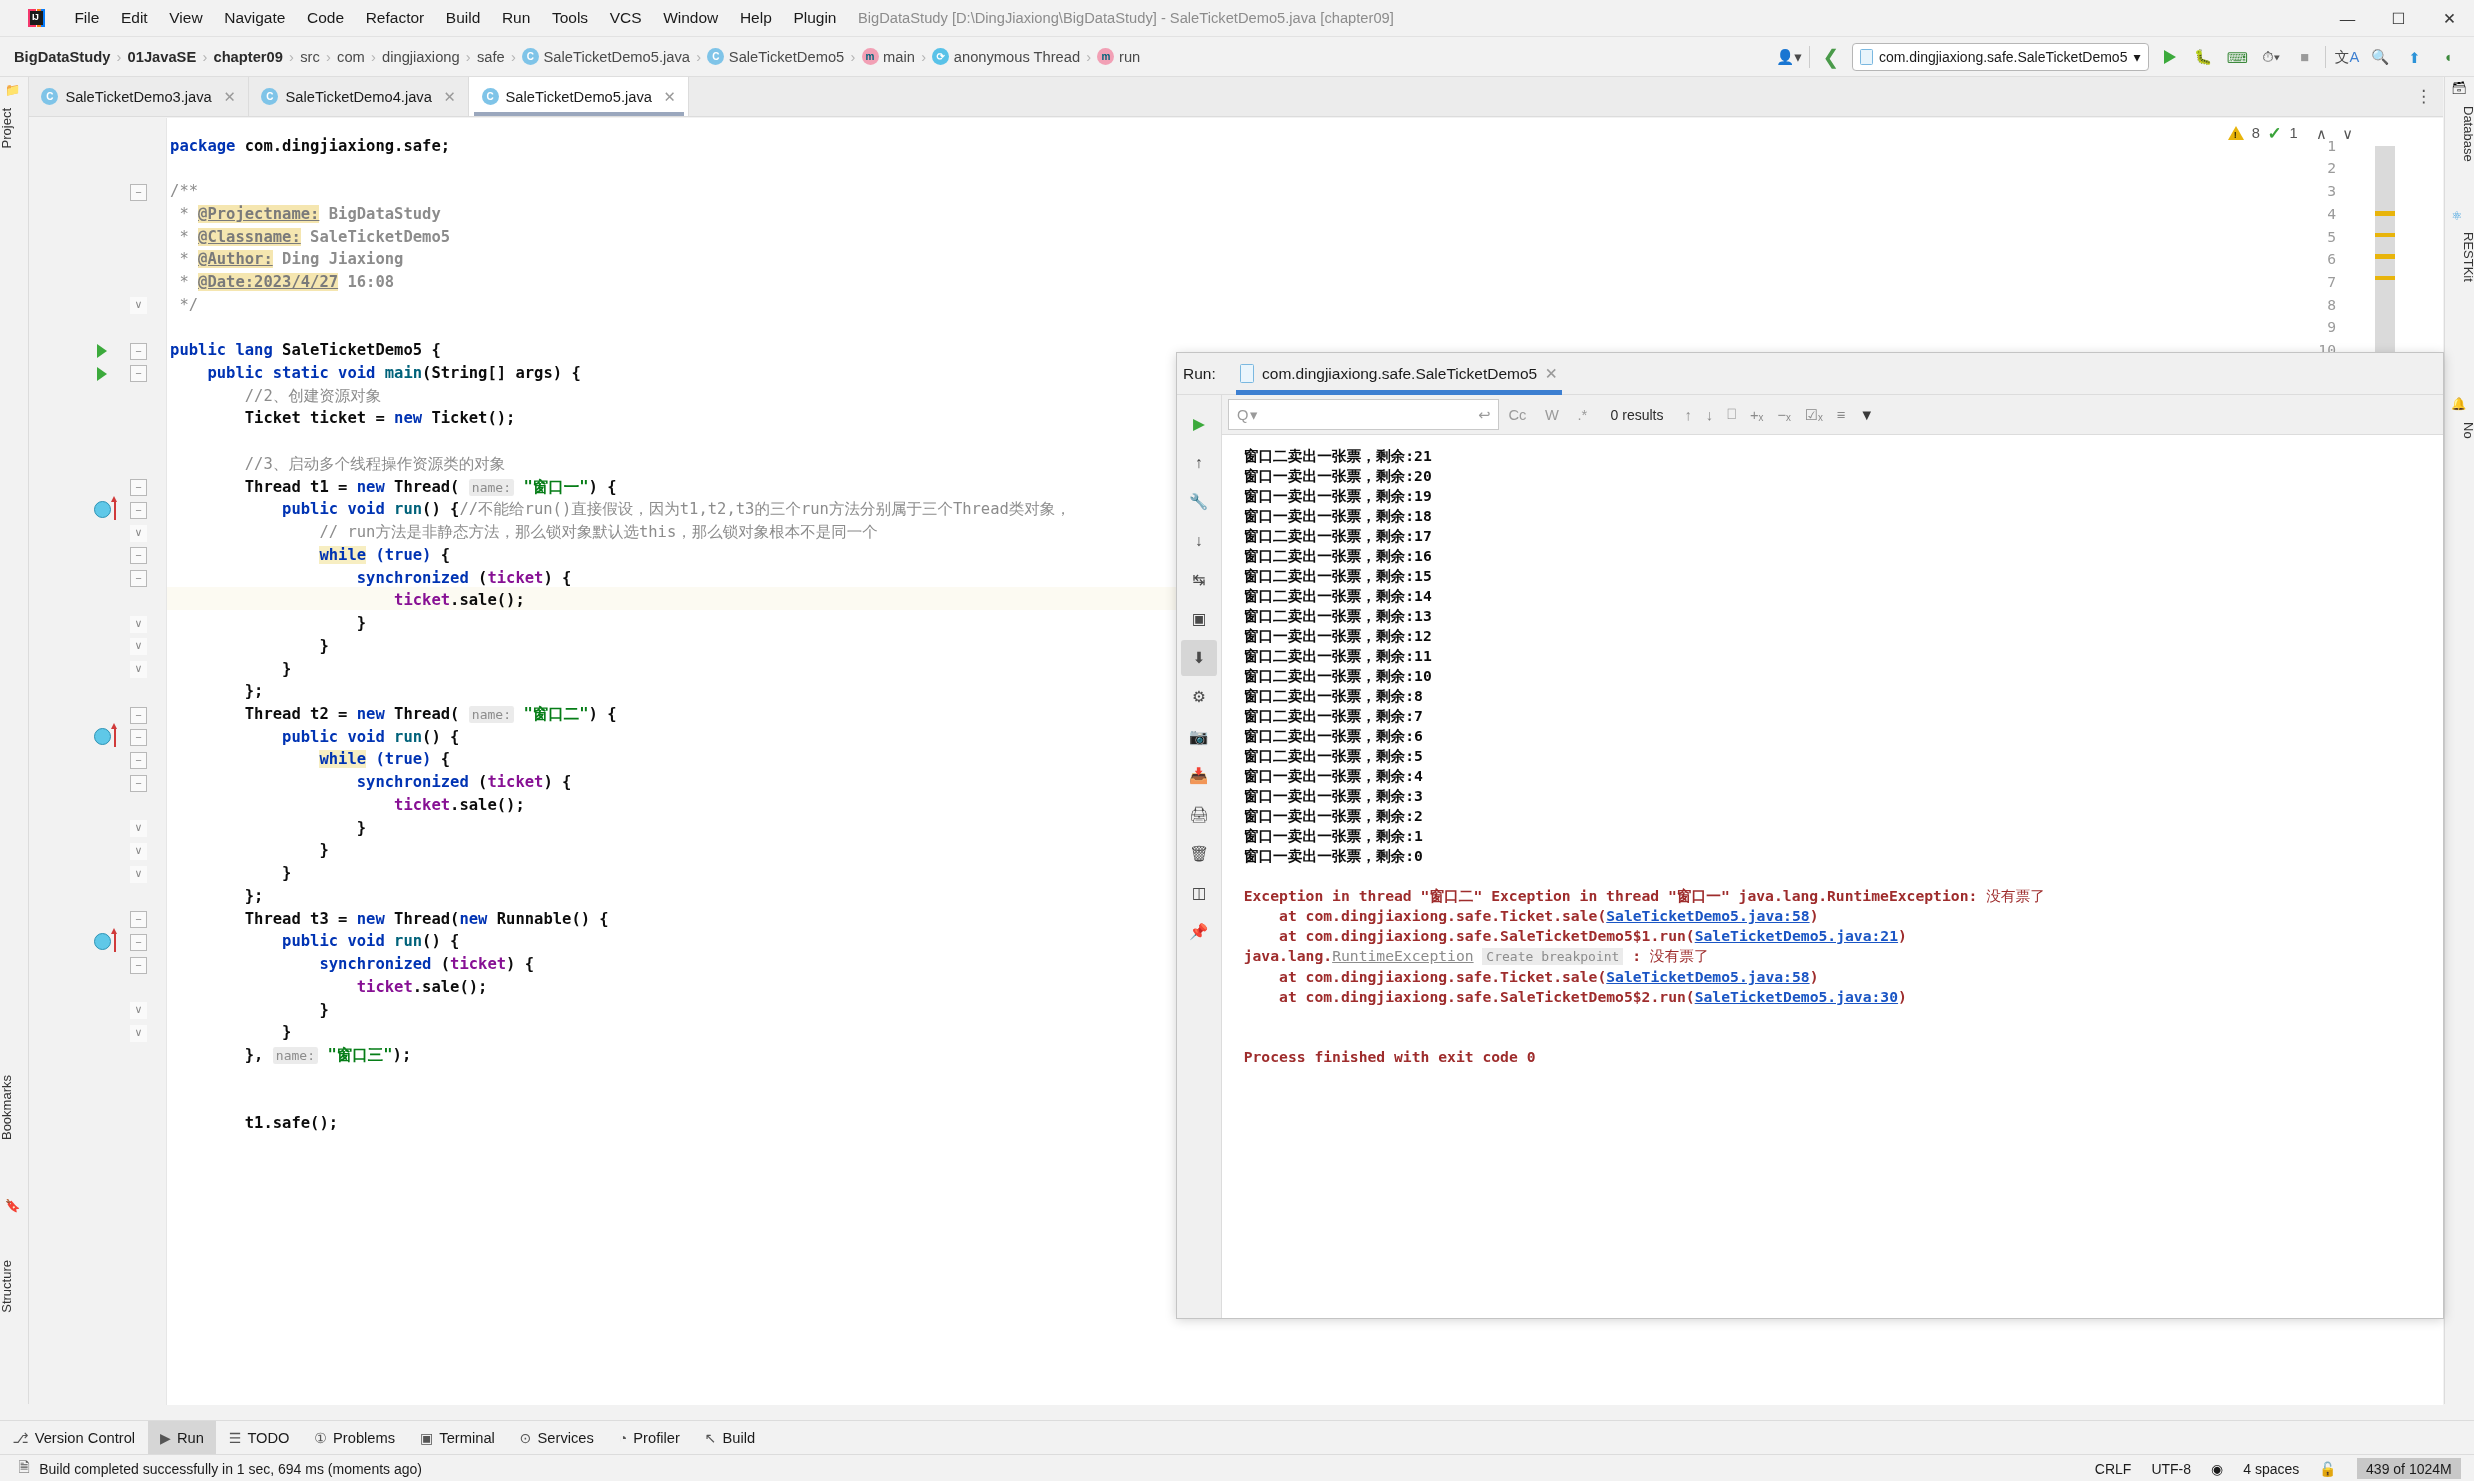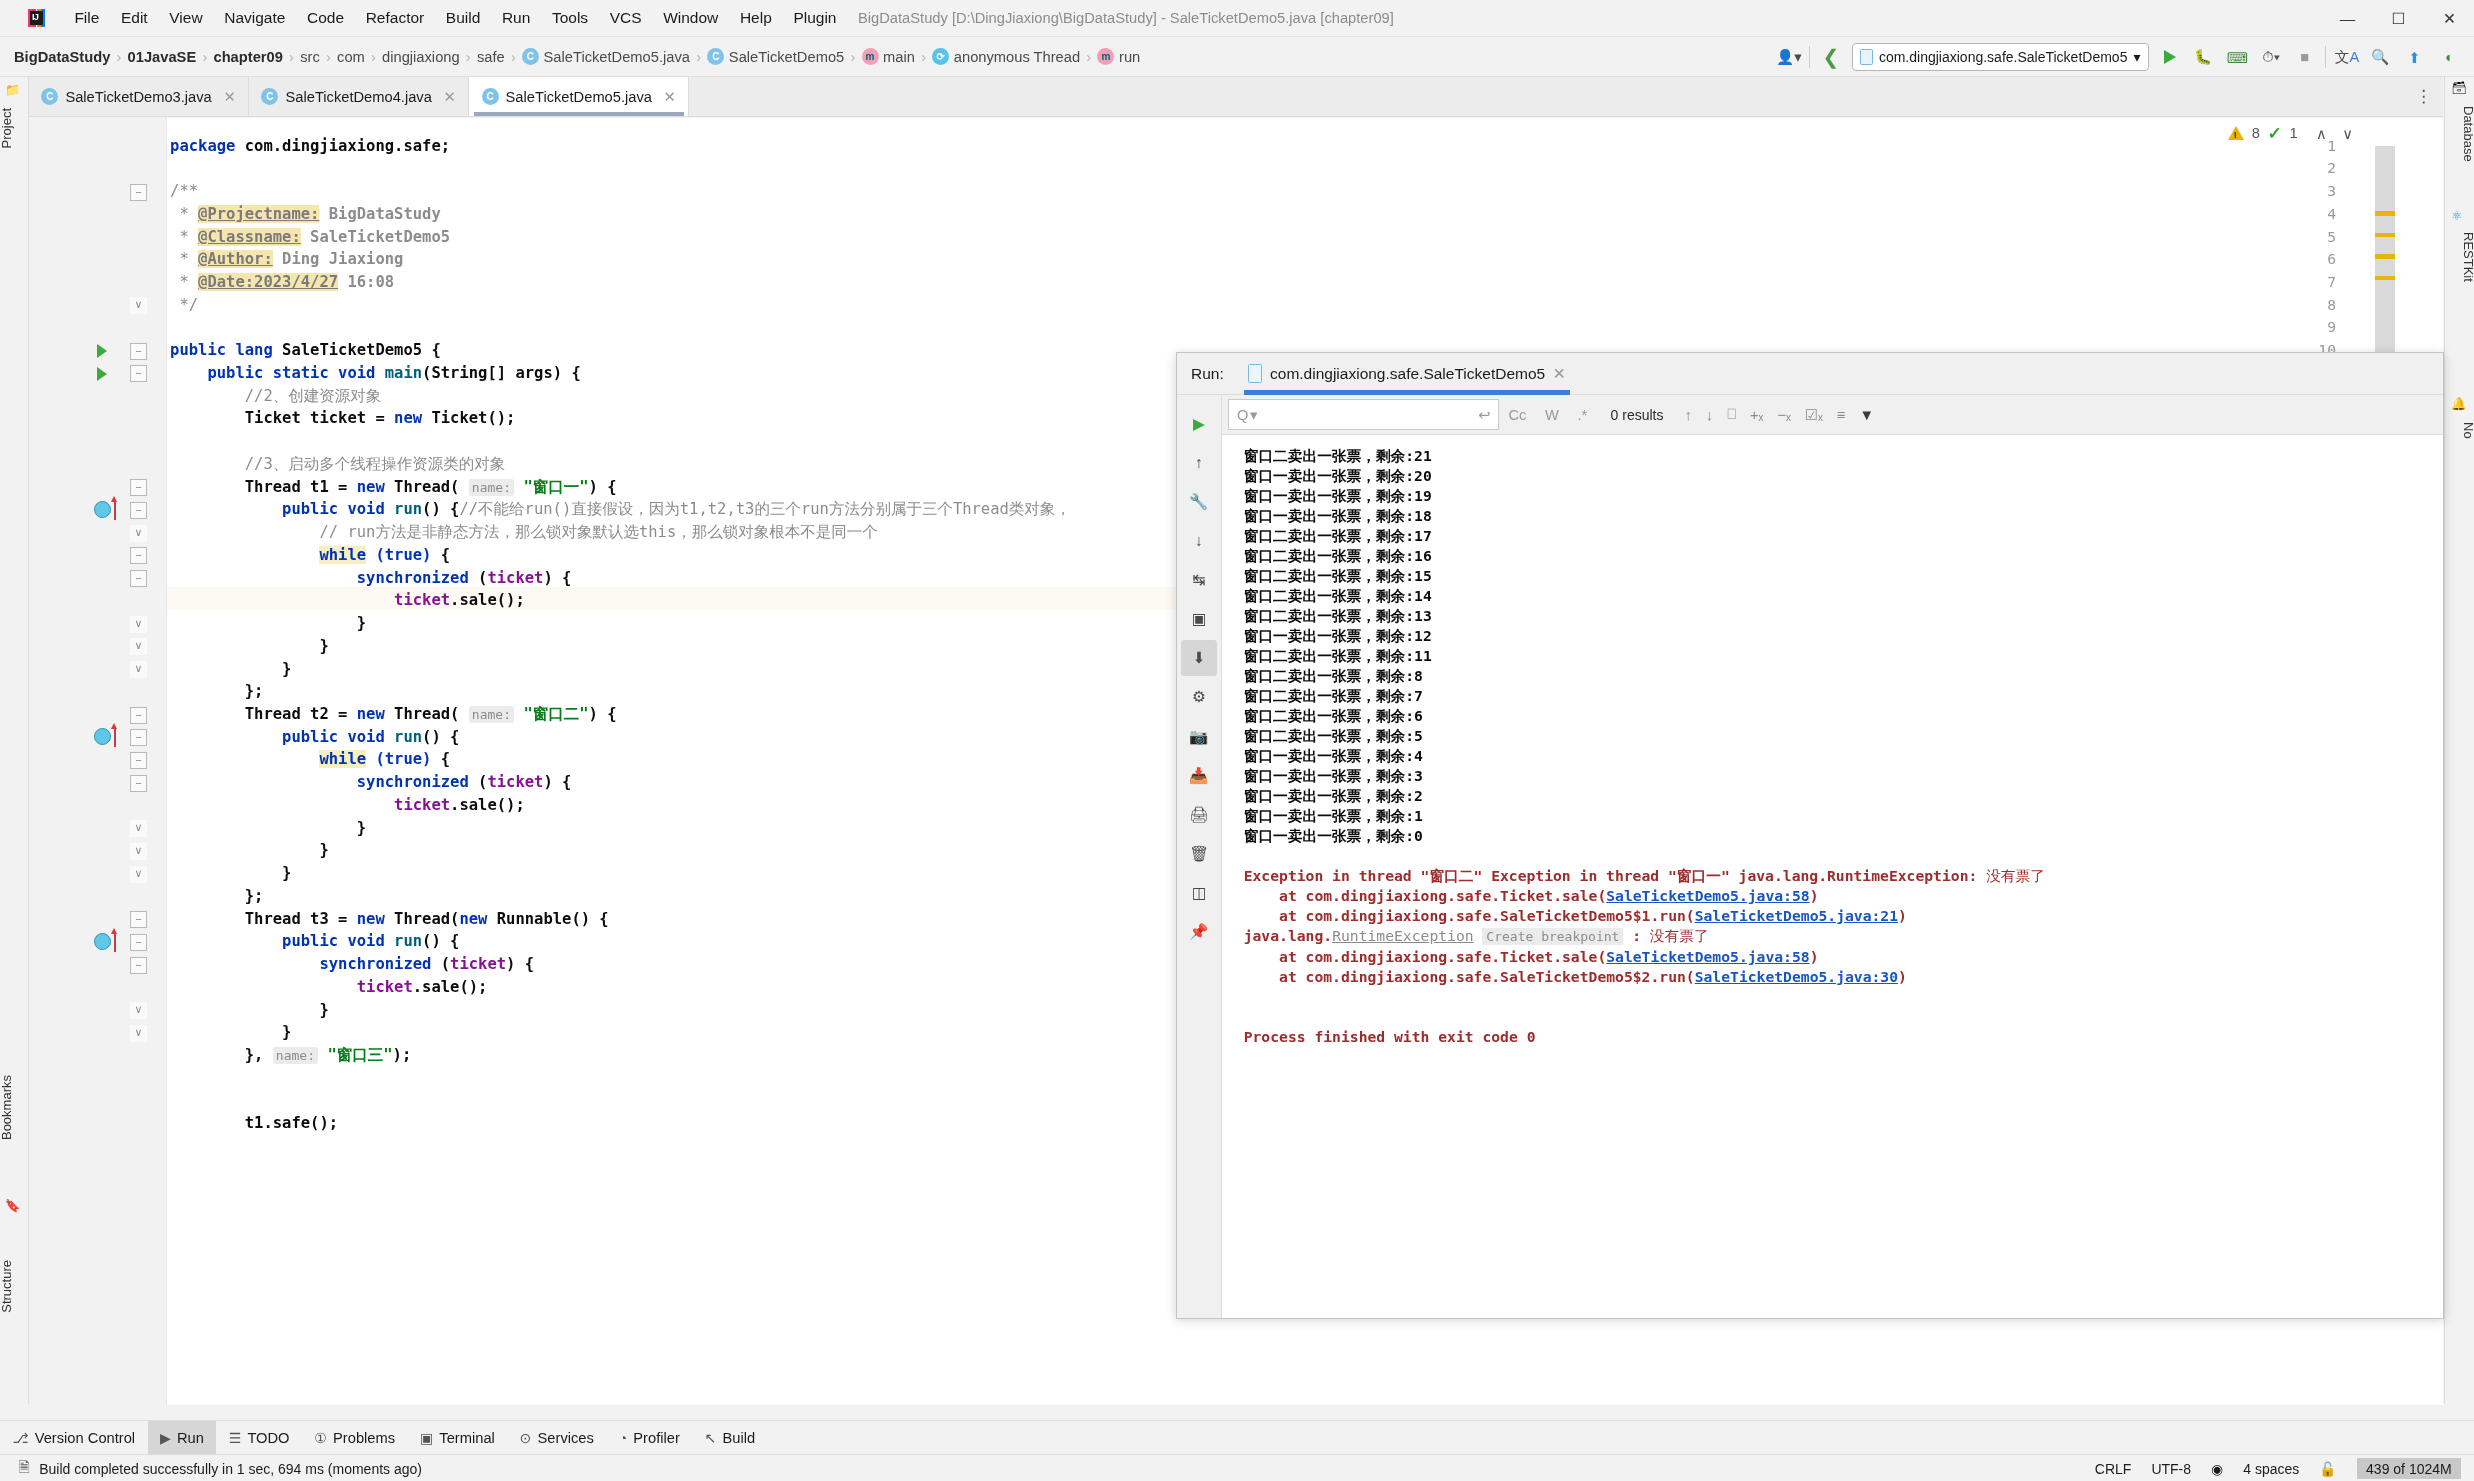--- a/index.html
+++ b/index.html
@@ -157,21 +157,21 @@
   .mini-mark { width:20px; height:4.6px; background:#e8b40b; margin-bottom:17px;}
   .vscroll { position:absolute; right:48px; top:28px; width:20px; height:603px; background:#dadada;}
 
   
   .runwin {
     position:absolute; left:1176px; top:352px; width:1268px; height:967px;
     background:#fbfbfb; border:0.8px solid #c4c4c4; box-shadow:0 1.5px 10.8px rgba(0,0,0,.18);
   }
   .runhdr { height:42px; background:#f0f0f0; display:flex; align-items:center;
     border-bottom:0.8px solid #dcdcdc; position:relative; }
-  .runhdr .lbl { font-size:15.5px; color:#1b1b1b; margin-left:14px; }
+  .runhdr .lbl { font-size:15.5px; color:#1b1b1b; margin-left:6px; }
   .runtab { margin-left:20px; display:flex; align-items:center; gap:7.7px; position:relative;
     font-size:15.5px; color:#1b1b1b; height:42px; padding:0 4.6px;}
   .runtab:after{ content:""; position:absolute; left:0; right:0; bottom:0; height:4.6px; background:#3c7fd1;}
   .runtab .ric { width:14px;height:18.6px;border:1.5px solid #7ab8e0;background:#eaf5fc;border-radius:1.5px;}
   .runtab .x { color:#9a9a9a; font-size:15.5px; }
 
   .runbody { position:absolute; left:0; top:42px; right:0; bottom:0; display:flex; }
   .runside { width:45px; background:#f0f0f0; border-right:0.8px solid #dcdcdc; padding-top:7.7px;}
   .runside .si { width:36px; height:36px; margin:3.1px auto; display:flex; align-items:center;
     justify-content:center; font-size:15.5px; color:#4a4a4a; }
@@ -563,20 +563,21 @@
             <div class="cline">窗口一卖出一张票，剩余:20</div>
             <div class="cline">窗口一卖出一张票，剩余:19</div>
             <div class="cline">窗口一卖出一张票，剩余:18</div>
             <div class="cline">窗口二卖出一张票，剩余:17</div>
             <div class="cline">窗口二卖出一张票，剩余:16</div>
             <div class="cline">窗口二卖出一张票，剩余:15</div>
             <div class="cline">窗口二卖出一张票，剩余:14</div>
             <div class="cline">窗口二卖出一张票，剩余:13</div>
             <div class="cline">窗口一卖出一张票，剩余:12</div>
             <div class="cline">窗口二卖出一张票，剩余:11</div>
+            <div class="cline">窗口二卖出一张票，剩余:10</div>
             <div class="cline">窗口二卖出一张票，剩余:8</div>
             <div class="cline">窗口二卖出一张票，剩余:7</div>
             <div class="cline">窗口二卖出一张票，剩余:6</div>
             <div class="cline">窗口二卖出一张票，剩余:5</div>
             <div class="cline">窗口一卖出一张票，剩余:4</div>
             <div class="cline">窗口一卖出一张票，剩余:3</div>
             <div class="cline">窗口一卖出一张票，剩余:2</div>
             <div class="cline">窗口一卖出一张票，剩余:1</div>
             <div class="cline">窗口一卖出一张票，剩余:0</div>
             <div class="cline">&nbsp;</div>

